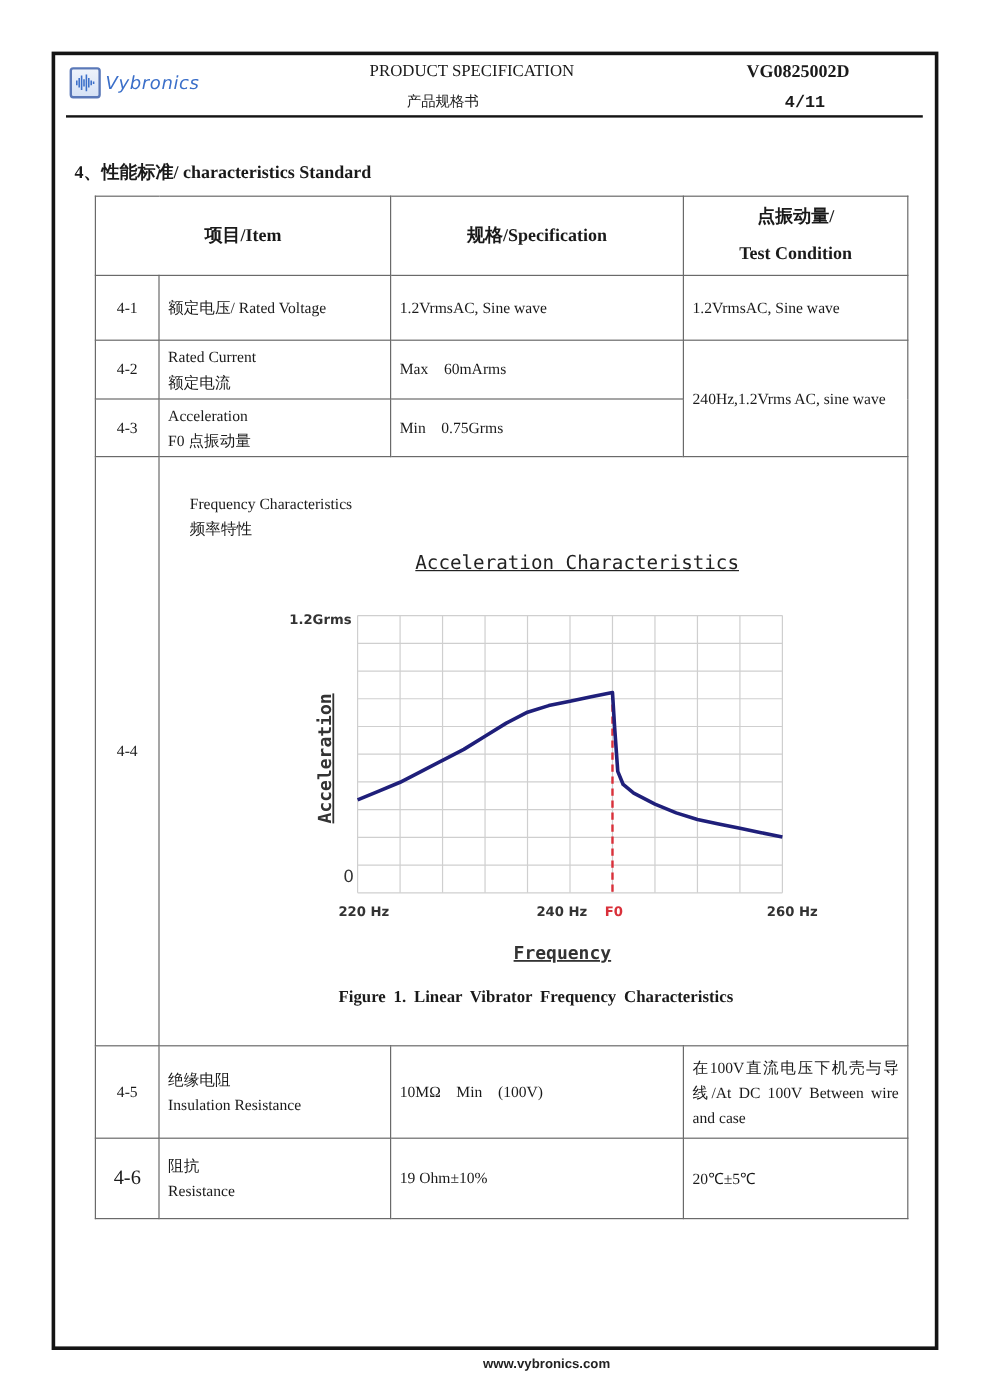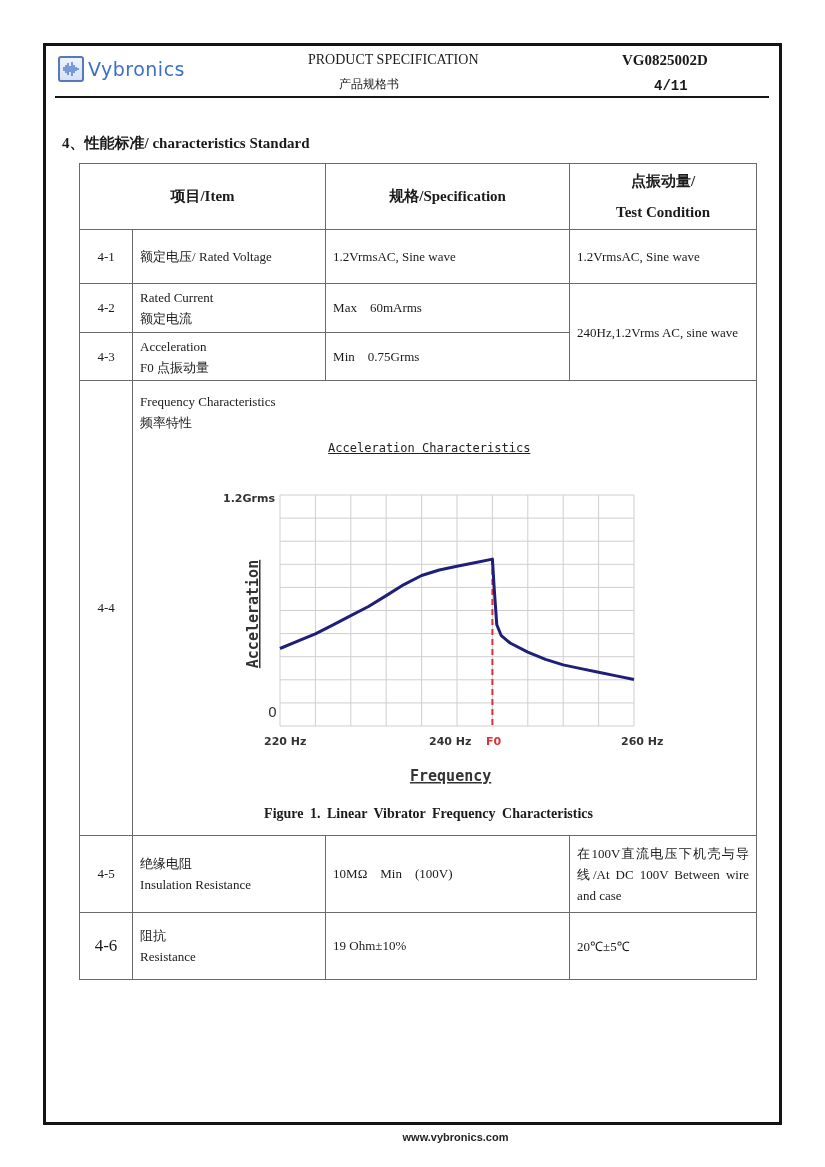--- a/index.html
+++ b/index.html
@@ -4,39 +4,39 @@
 <style>
   html, body { margin:0; padding:0; background:#ffffff; }
   body { width:825px; height:1167px; position:relative; overflow:hidden;
          font-family:"Liberation Serif", serif; color:#1a1a1a; }
   .page-border { position:absolute; left:43px; top:43px; width:733px; height:1076px;
                  border:3px solid #141414; box-sizing:content-box; }
   .header-line { position:absolute; left:55px; top:96px; width:714px; height:2px; background:#141414; }
   .logo { position:absolute; left:58px; top:56px; display:flex; align-items:center; }
   .logo-box { width:26px; height:26px; border:2px solid #5a78b8; border-radius:3px; box-sizing:border-box;
               background:linear-gradient(#eef3fb,#d6e2f5); display:flex; align-items:center; justify-content:center; }
-  .logo-text { font-family:"DejaVu Sans", sans-serif; font-size:19px; color:#3b6fc9; margin-left:4px; letter-spacing:0.5px; }
+  .logo-text { font-family:"DejaVu Sans", sans-serif; font-size:15px; color:#3b6fc9; margin-left:4px; letter-spacing:0.5px;font-style:italic; }
   .hdr-title { position:absolute; left:292px; top:52px; font-size:14px; font-weight:normal;margin-left:16px; }
   .hdr-sub { position:absolute; left:339px; top:76px; font-size:12px; }
   .hdr-doc { position:absolute; left:622px; top:52px; font-size:15px; font-weight:bold; }
   .hdr-page { position:absolute; left:654px; top:78px; font-size:14px; font-weight:bold;font-family:Liberation Mono, monospace; }
   .section-title { position:absolute; left:62px; top:134px; font-size:15px; font-weight:bold;text-align:center; }
   table.spec { position:absolute; left:79px; top:163px; border-collapse:collapse; width:678px; }
   table.spec td, table.spec th { border:1px solid #6a6a6a; font-size:13px; vertical-align:middle; padding:0 7px; }
   table.spec th { font-size:15px; font-weight:bold; text-align:center; }
   .c1 { width:51px; text-align:center; padding:0 !important; }
   .c2 { width:174px; }
   .c3 { width:224px; }
   .c4 { width:168px; }
   .two-line { line-height:21px; }
-  .chart-cell { vertical-align:top !important; padding:0 !important; position:relative; }
+  .chart-cell { vertical-align:top !important; padding:18px !important; position:relative; }
   .chart-wrap { position:relative; height:454px; }
   .freq-label { position:absolute; left:7px; top:10px; font-size:13px; line-height:21px; }
   .chart-title { position:absolute; left:195px; top:60px; font-family:"DejaVu Sans Mono", monospace;
-                 font-size:12px; text-decoration:underline; color:#222; }
+                 font-size:16px; text-decoration:underline; color:#222; }
   .chart-svg { position:absolute; left:0; top:0; }
   .fig-caption { position:absolute; left:131px; top:425px; font-size:14px; font-weight:bold; word-spacing:3px; }
   .footer { position:absolute; left:0; width:825px; top:1131px; text-align:center;
             font-family:"Liberation Sans", sans-serif; font-size:11px; font-weight:bold; color:#222;margin-left:43px; }
 </style>
 </head>
 <body>
 
 <div class="page-border"></div>
 

